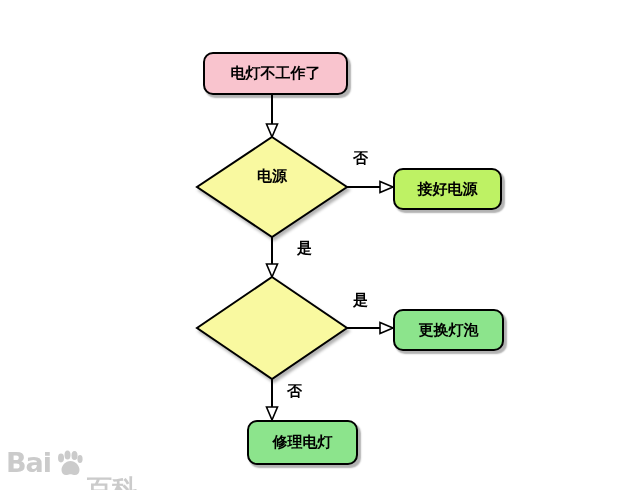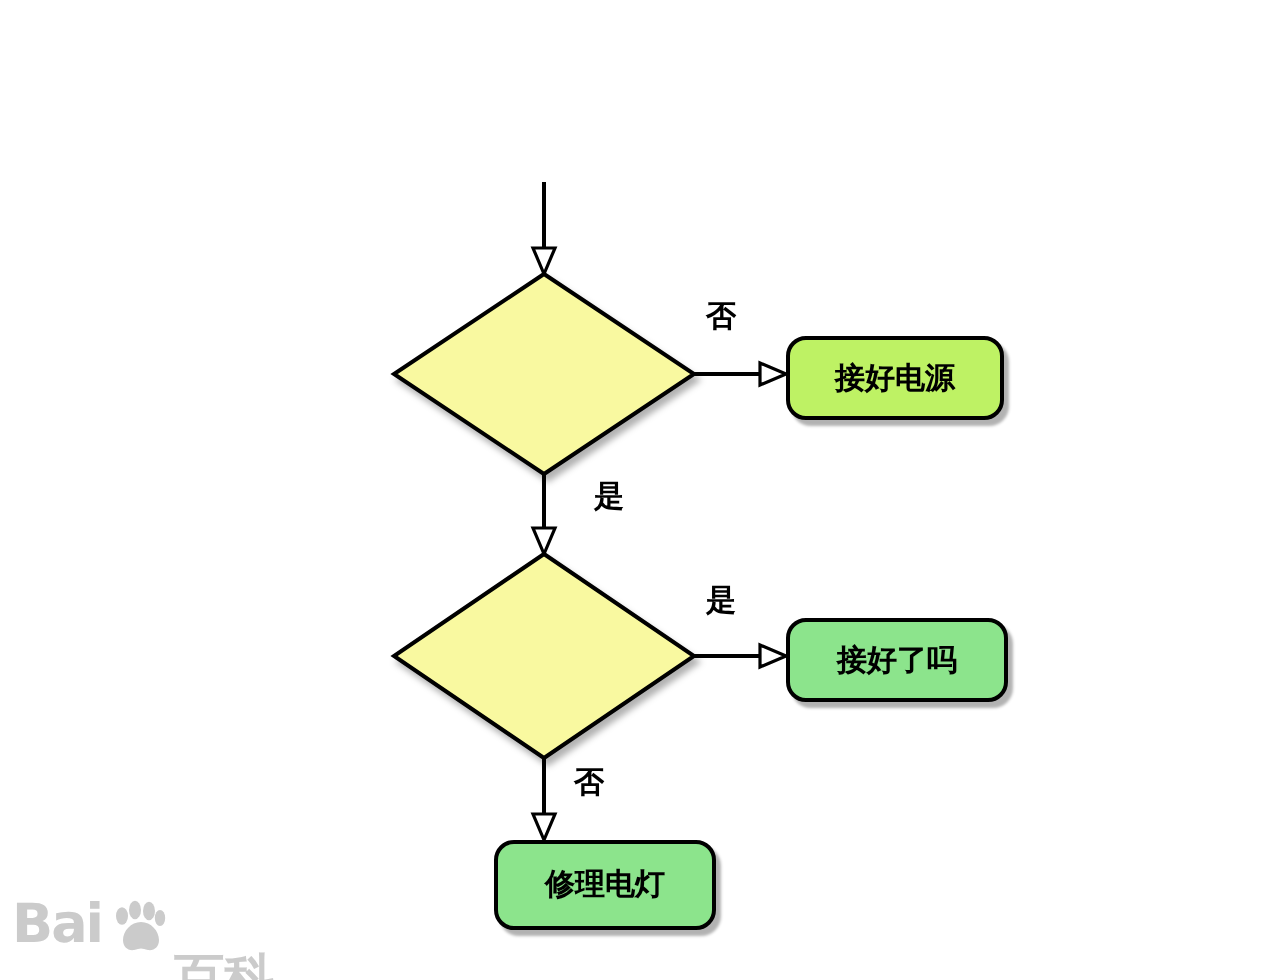--- a/index.html
+++ b/index.html
@@ -56,31 +56,35 @@
 
     <g>
       <line class="edge-line" x1="272" y1="379" x2="272" y2="407"></line>
       <polygon class="arrowhead" points="272,420 266.5,407 277.5,407"></polygon>
     </g>
 
     <polygon class="diamond" points="272,137 347,187 272,237 197,187" fill="#f9f9a0"></polygon>
     <polygon class="diamond" points="272,277 347,328 272,379 197,328" fill="#f9f9a0"></polygon>
   </svg>
 
+  <div class="node" style="left: 203px; top: 52px; width: 141px; height: 39px; background: rgb(249, 196, 206);">
+    <span>电灯不工作了</span>
+  </div>
 
   <div class="dtext" style="left:197px; top:166px; width:150px;">
+    <div>电源</div>
   </div>
 
 
   <div class="node" style="left: 393px; top: 168px; width: 105px; height: 38px; background: #bef264;">
     <span>接好电源</span>
   </div>
 
   <div class="node" style="left: 393px; top: 309px; width: 107px; height: 38px; background: rgb(140, 228, 140);">
-    <span>接好了吗</span>
+    <span>更换灯泡</span>
   </div>
 
   <div class="node" style="left: 208px; top: 420px; width: 107px; height: 41px; background: rgb(140, 228, 140); margin-left: 39px;">
     <span>修理电灯</span>
   </div>
 
   <span class="elabel" style="left:353px; top:149px;">否</span>
   <span class="elabel" style="left:297px; top:239px;">是</span>
   <span class="elabel" style="left:353px; top:291px;">是</span>
   <span class="elabel" style="left:287px; top:382px;">否</span>

